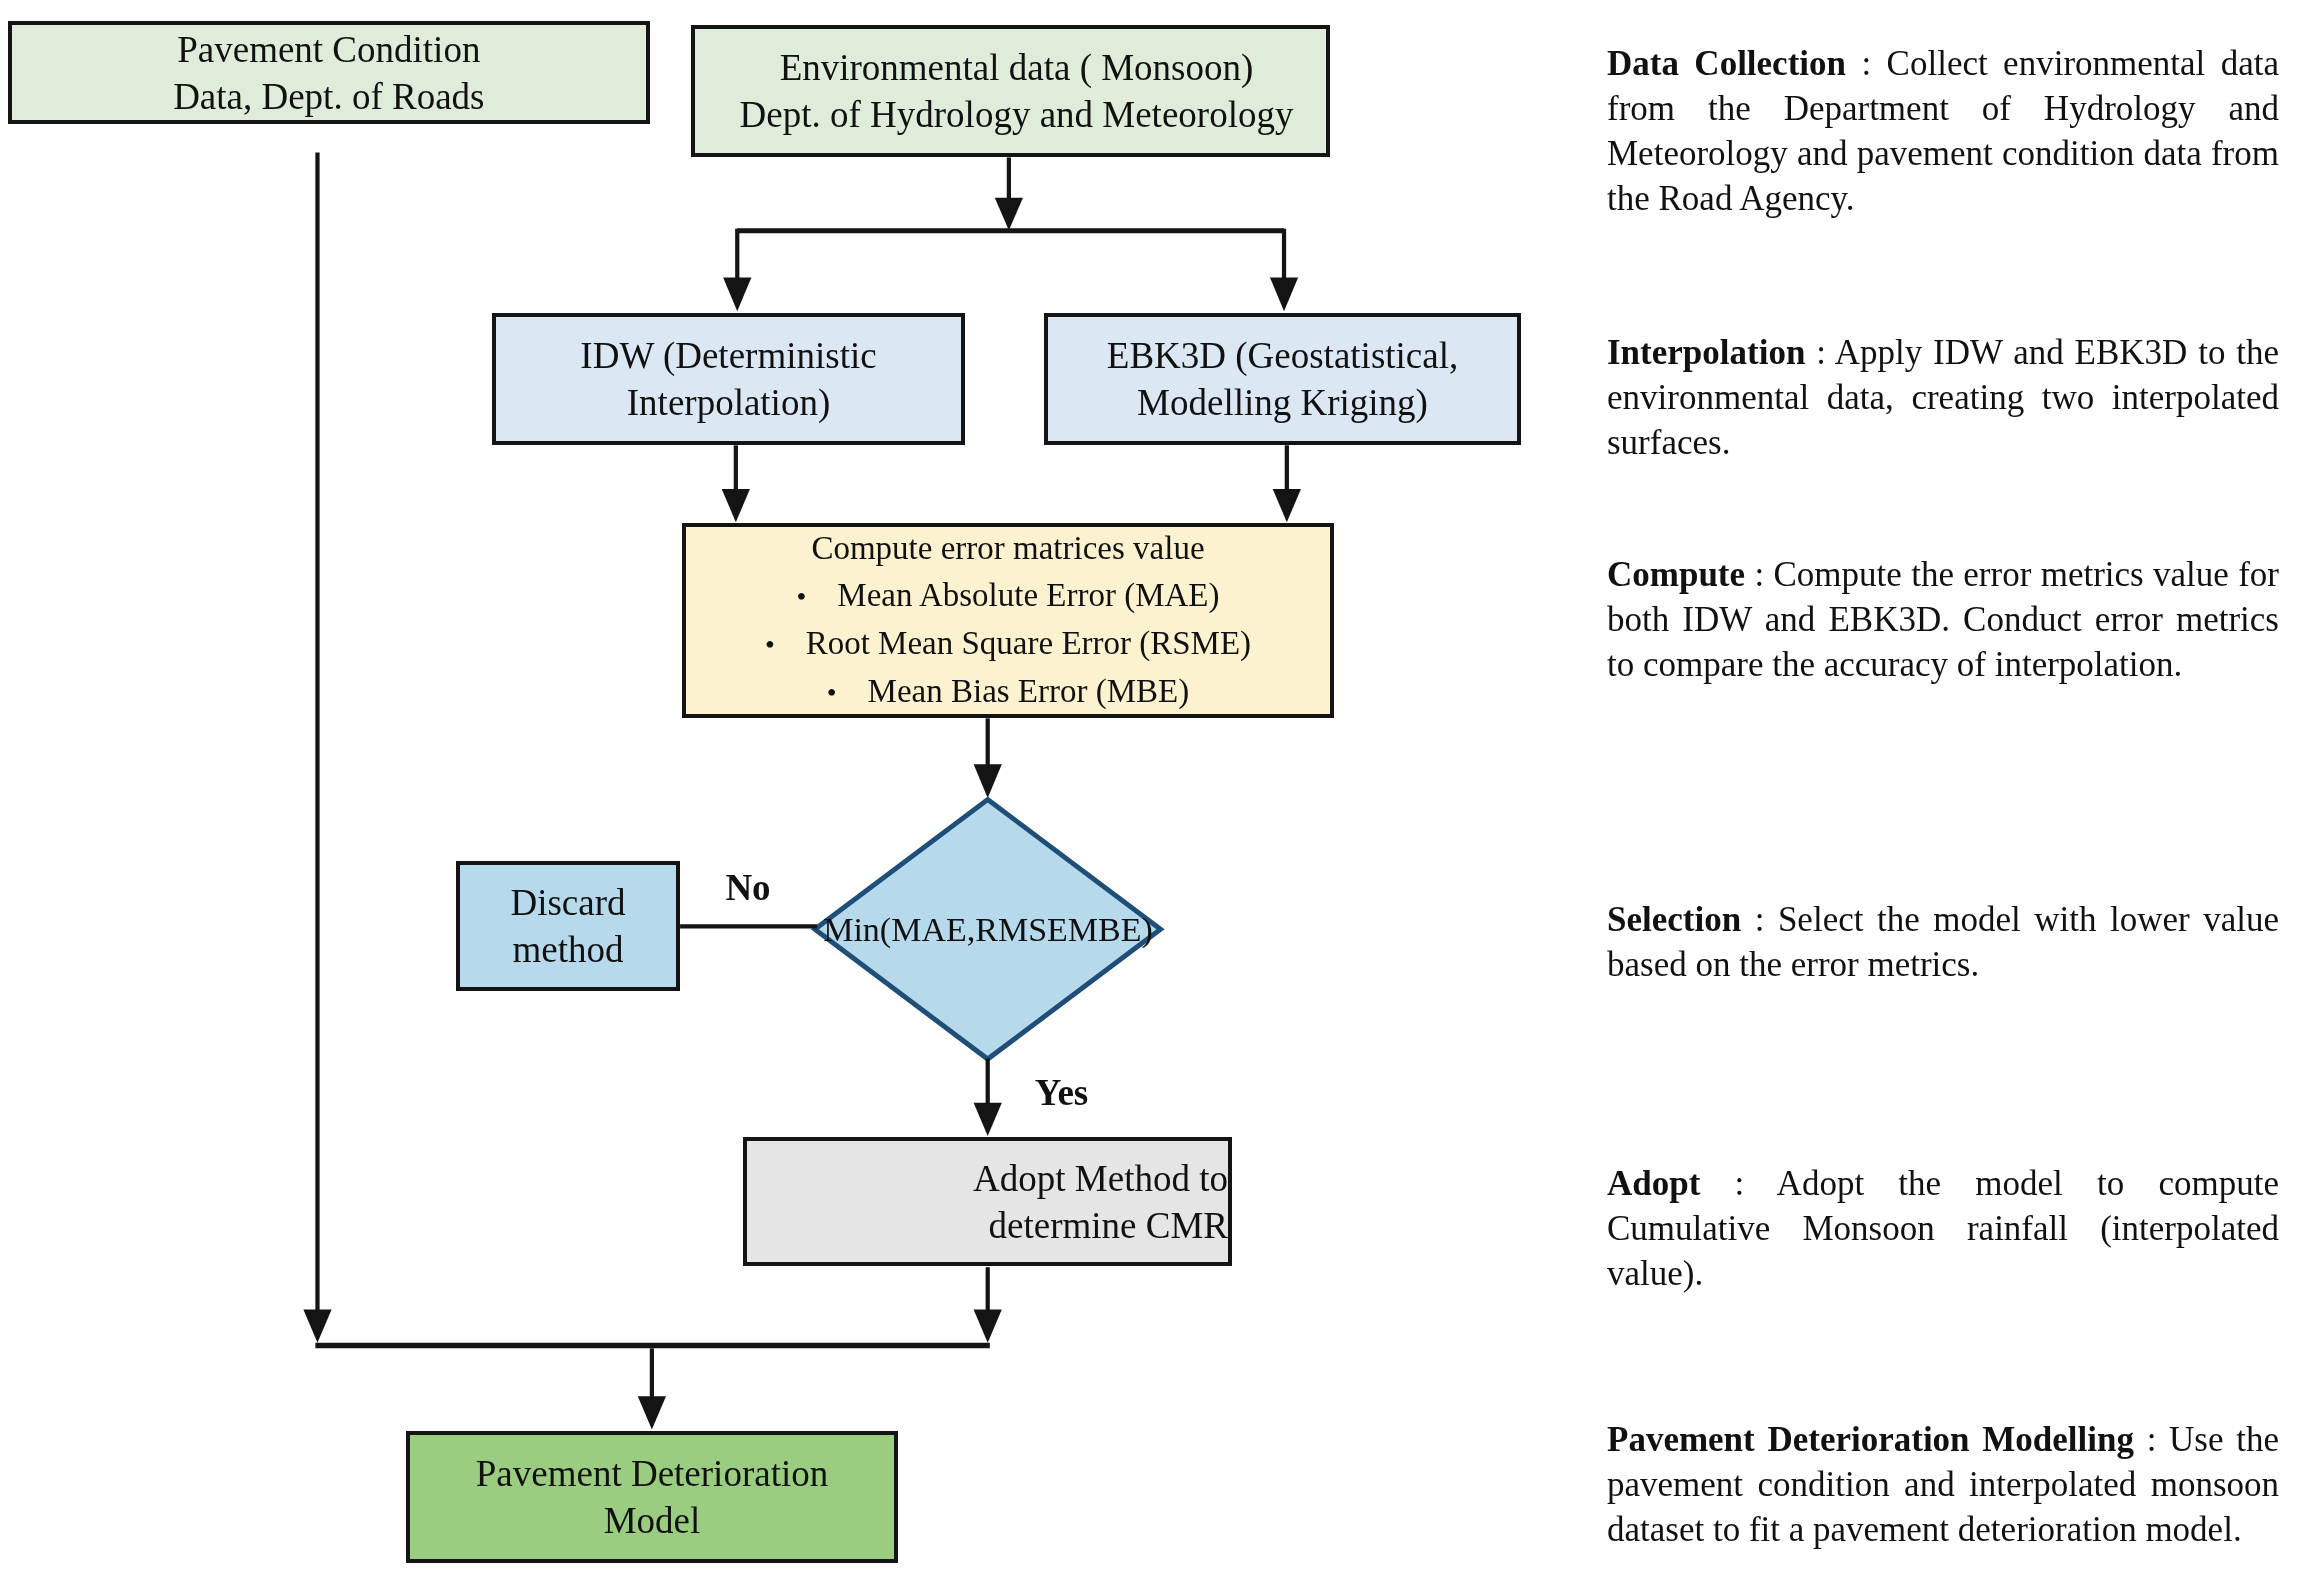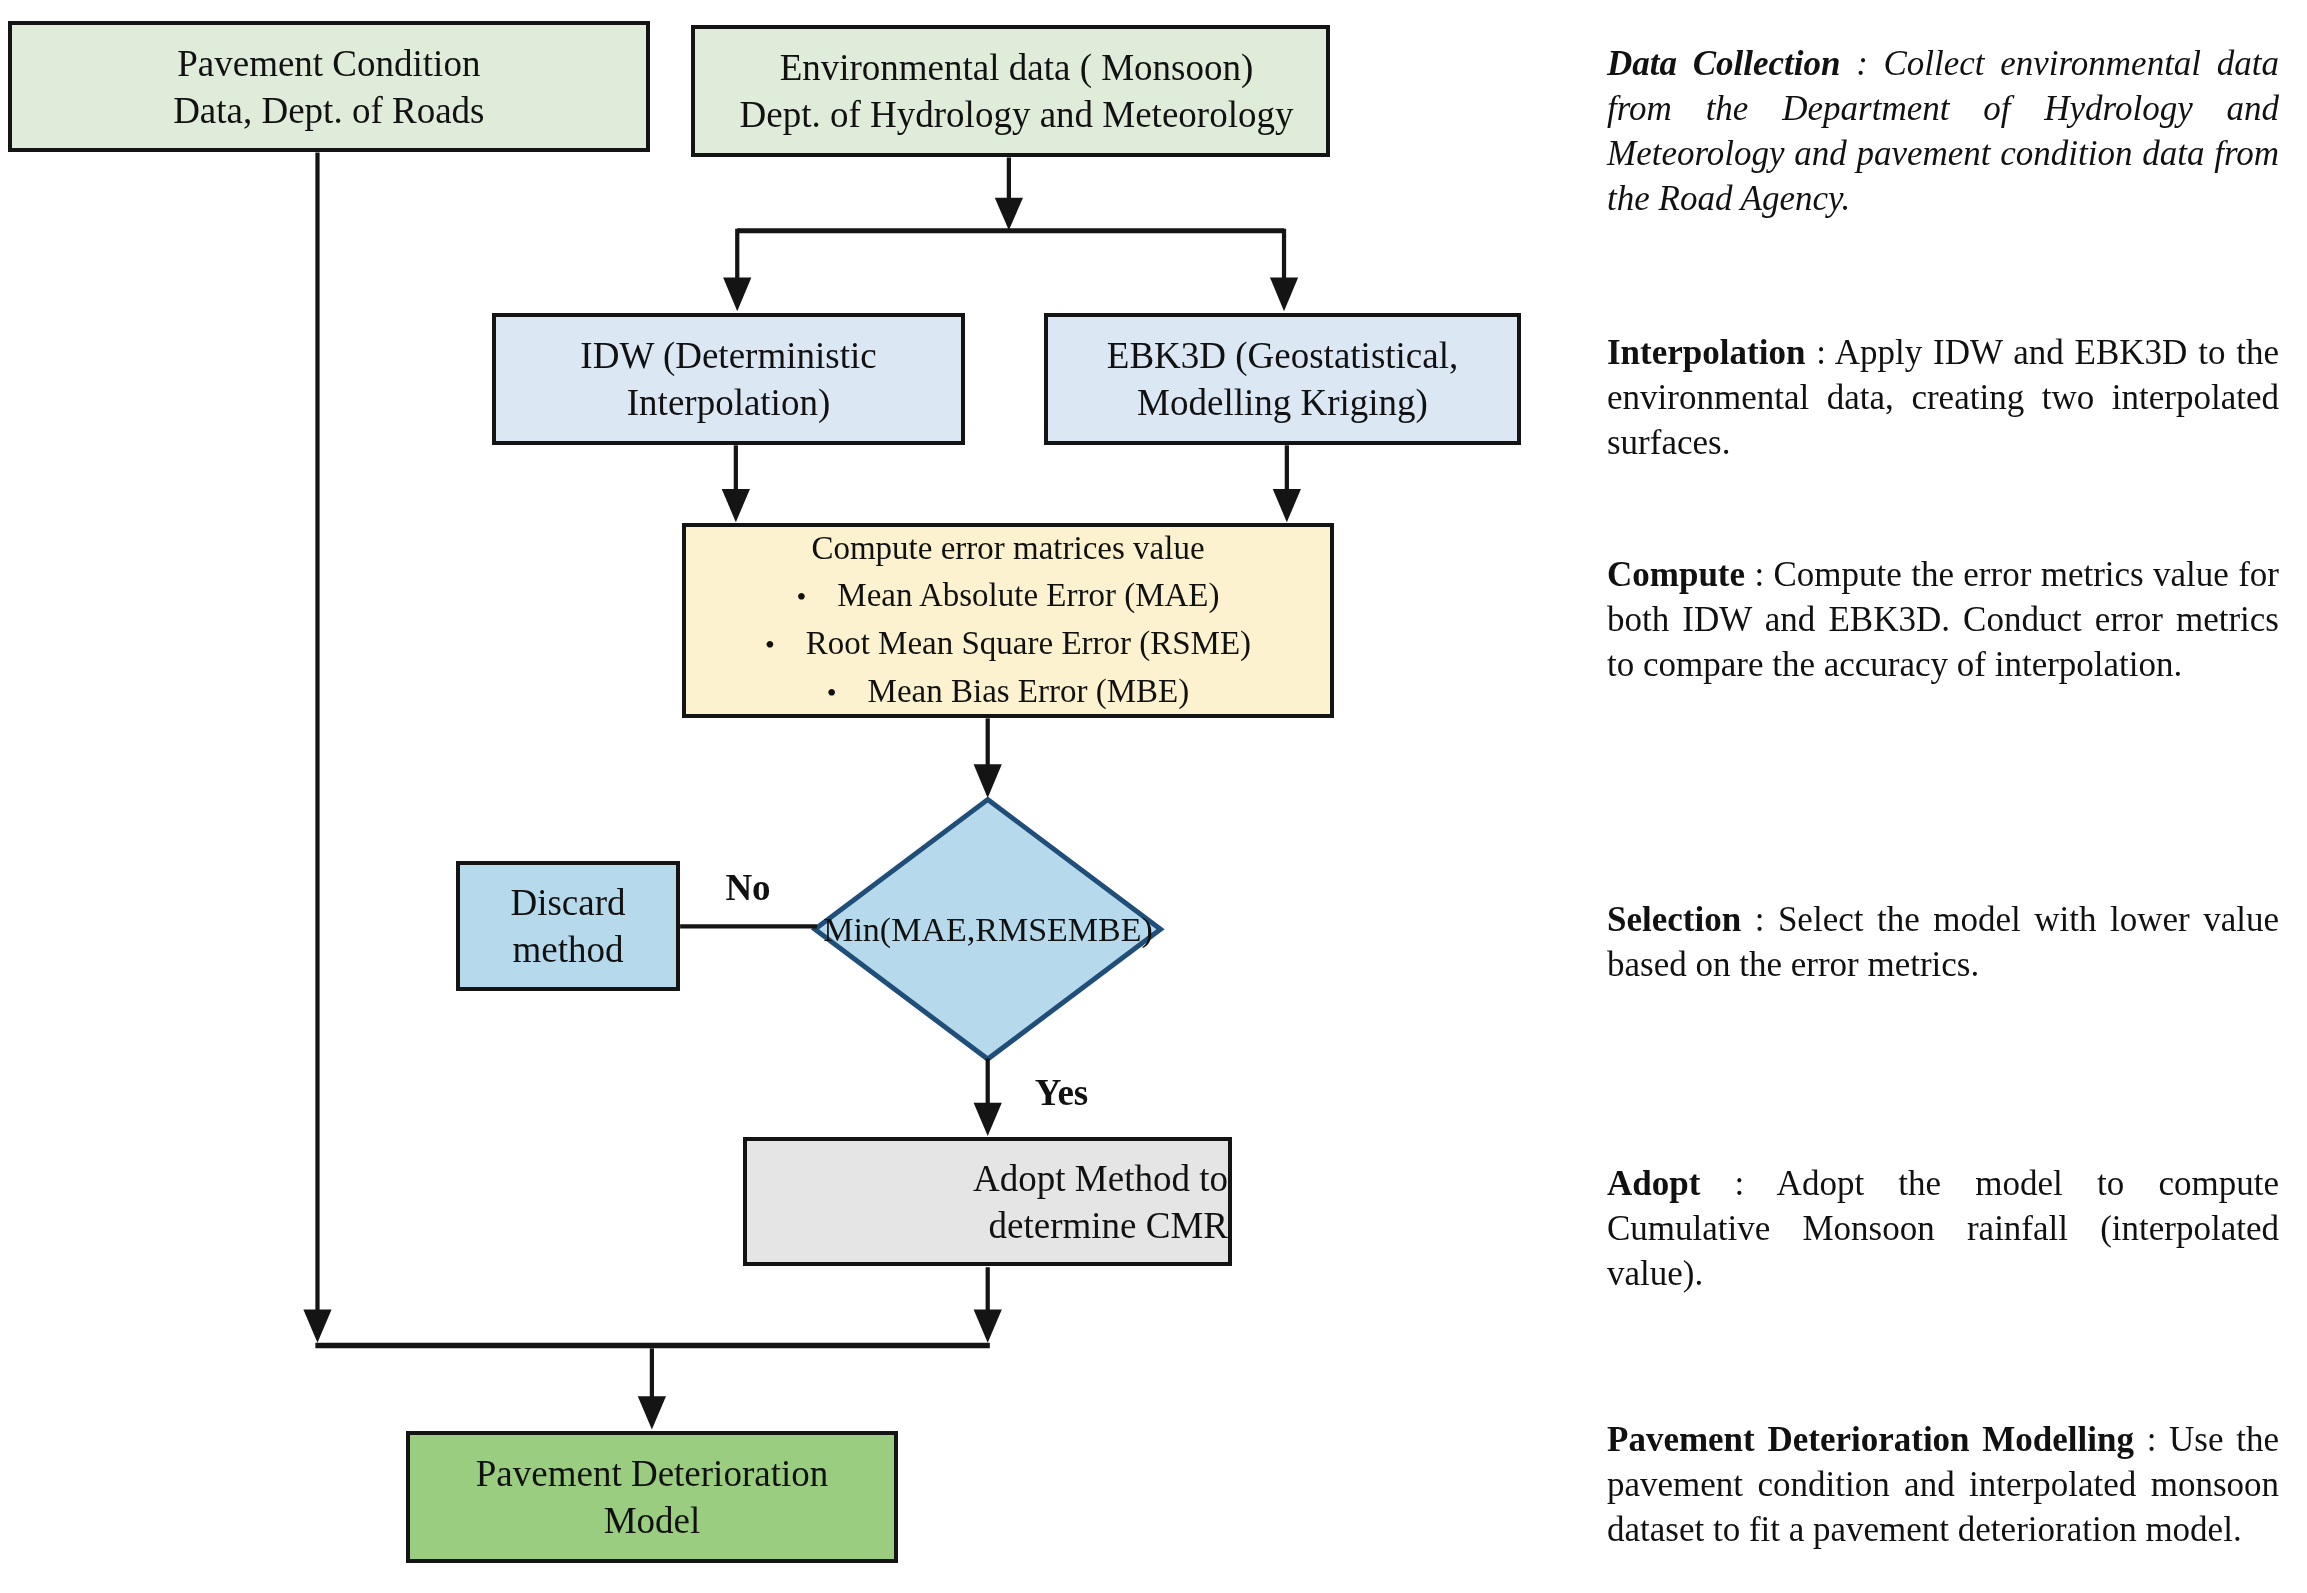--- a/index.html
+++ b/index.html
@@ -63,21 +63,21 @@
 
     <line x1="450" y1="216" x2="450" y2="1858" stroke-width="6" stroke="#141414"></line>
     <polygon points="430,1856 470,1856 450,1903" fill="#141414"></polygon>
 
     <line x1="447" y1="1907" x2="1403" y2="1907" stroke-width="8" stroke="#141414"></line>
 
     <line x1="924" y1="1911" x2="924" y2="1982" stroke-width="6" stroke="#141414"></line>
     <polygon points="904,1979 944,1979 924,2026" fill="#141414"></polygon>
   </svg>
 
-  <div class="node" style="left: 7.8px; top: 21px; width: 642px; height: 131px; background-color: rgb(223, 236, 217);">
+  <div class="node" style="left: 7.8px; top: 21px; width: 642px; height: 103px; background-color: rgb(223, 236, 217);">
     <span class="ln">Pavement Condition</span>
     <span class="ln">Data, Dept. of Roads</span>
   </div>
 
   <div class="node" style="left: 691px; top: 25.4px; width: 639px; height: 132px; background-color: rgb(223, 236, 217); padding-left: 12px;">
     <span class="ln">Environmental data ( Monsoon)</span>
     <span class="ln">Dept. of Hydrology and Meteorology</span>
   </div>
 
   <div class="node" style="left: 492px; top: 313px; width: 473px; height: 132px; background-color: rgb(219, 232, 244);">
@@ -127,21 +127,21 @@
   <div class="node" style="left: 743px; top: 1137px; width: 489px; height: 129px; background-color: #e5e5e5; align-items: flex-end;">
     <span class="ln">Adopt Method to</span>
     <span class="ln">determine CMR</span>
   </div>
 
   <div class="node" style="left: 406px; top: 1431px; width: 492px; height: 132px; background-color: rgb(154, 205, 128);">
     <span class="ln">Pavement Deterioration</span>
     <span class="ln">Model</span>
   </div>
 
-  <div class="step" style="top:41px;font-style:italic;">
+  <div class="step" style="top:41px;">
     <b>Data Collection</b><span> : Collect environmental data from the Department of Hydrology and Meteorology and pavement condition data from the Road Agency.</span>
   </div>
   <div class="step" style="top:330px;">
     <b>Interpolation</b><span> : Apply IDW and EBK3D to the environmental data, creating two interpolated surfaces.</span>
   </div>
   <div class="step" style="top:552px;">
     <b>Compute</b><span> : Compute the error metrics value for both IDW and EBK3D. Conduct error metrics to compare the accuracy of interpolation.</span>
   </div>
   <div class="step" style="top:897px;">
     <b>Selection</b><span> : Select the model with lower value based on the error metrics.</span>

